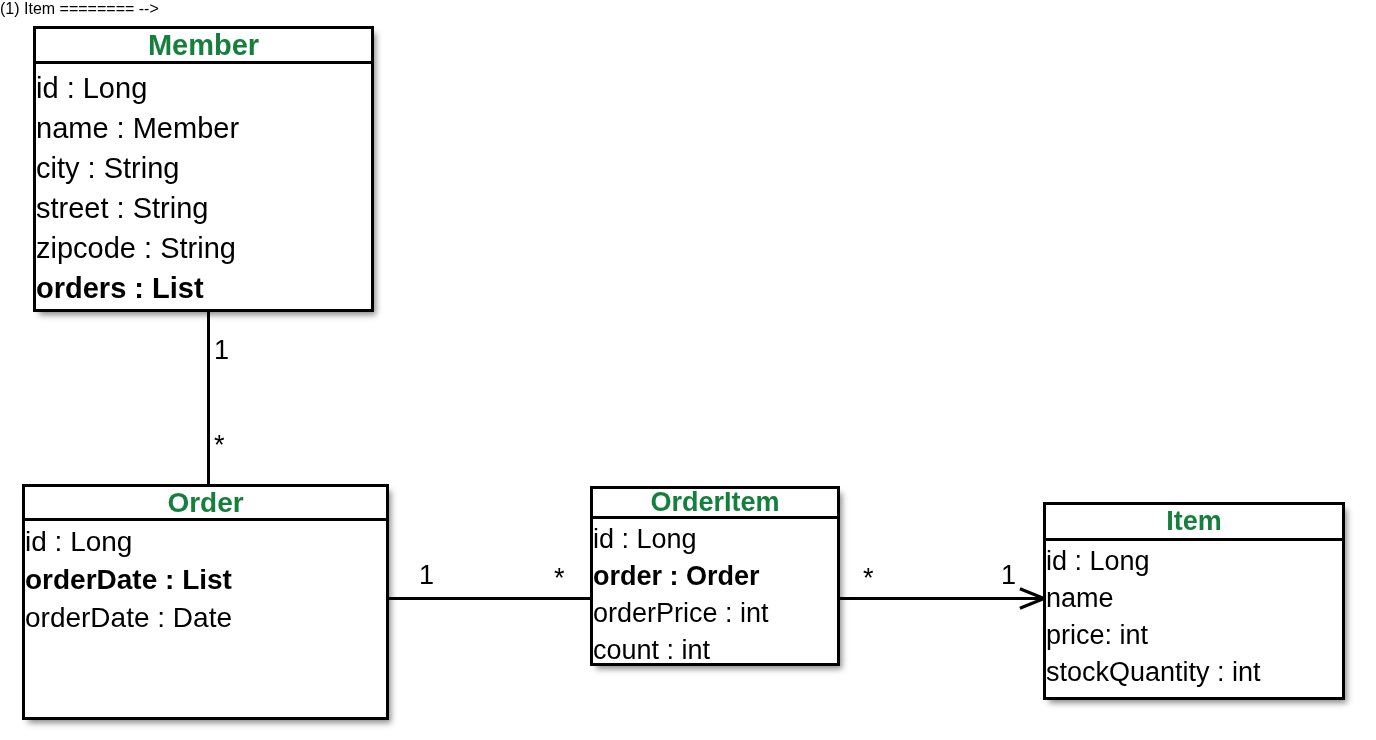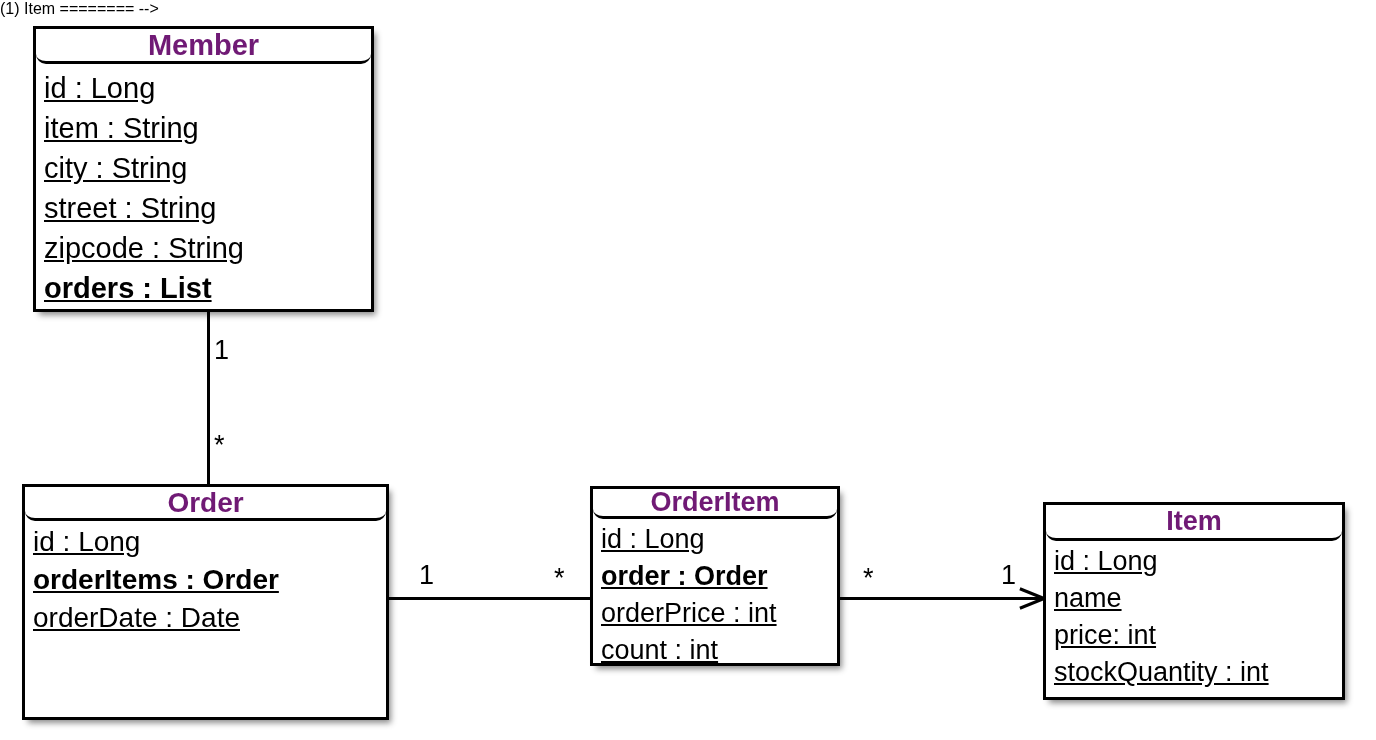--- a/index.html
+++ b/index.html
@@ -24,37 +24,34 @@
     background: #ffffff;
     border: 3px solid #000000;
     box-shadow: 4px 5px 6px -2px rgba(0,0,0,0.45);
     display: flex;
     flex-direction: column;
   }
   .uml-header {
     box-sizing: border-box;
     text-align: center;
     font-weight: bold;
-    color: #701a75;
+    color: #15803d;
     border-bottom: 3px solid #000000;
     line-height: 1;
     display: flex;
     align-items: center;
     justify-content: center;
-    border-radius: 10px;
   }
   .uml-attrs {
     box-sizing: border-box;
     flex: 1 1 auto;
     display: flex;
     flex-direction: column;
     justify-content: flex-start;
-    padding-left: 8px;
     padding-top: 2px;
-    text-decoration: underline;
   }
   .uml-attr {
     color: #000000;
     white-space: nowrap;
     line-height: 1;
   }
   .uml-attr.bold { font-weight: bold; }
 
   
   #class-member      { left: 33px;   top: 26px;  width: 341px; height: 286px; }
@@ -129,34 +126,34 @@
 </head>
 <body>
 
 <div id="canvas">
 
   
   <div class="uml-class" id="class-member">
     <div class="uml-header">Member</div>
     <div class="uml-attrs">
       <div class="uml-attr">id : Long</div>
-      <div class="uml-attr">item : String</div>
+      <div class="uml-attr">name : Member</div>
       <div class="uml-attr">city : String</div>
       <div class="uml-attr">street : String</div>
       <div class="uml-attr">zipcode : String</div>
       <div class="uml-attr bold">orders : List</div>
     </div>
   </div>
 
   
   <div class="uml-class" id="class-order">
     <div class="uml-header">Order</div>
     <div class="uml-attrs">
       <div class="uml-attr">id : Long</div>
-      <div class="uml-attr bold">orderItems : Order</div>
+      <div class="uml-attr bold">orderDate : List</div>
       <div class="uml-attr">orderDate : Date</div>
     </div>
   </div>
 
   
   <div class="uml-class" id="class-orderitem">
     <div class="uml-header">OrderItem</div>
     <div class="uml-attrs">
       <div class="uml-attr">id : Long</div>
       <div class="uml-attr bold">order : Order</div>

